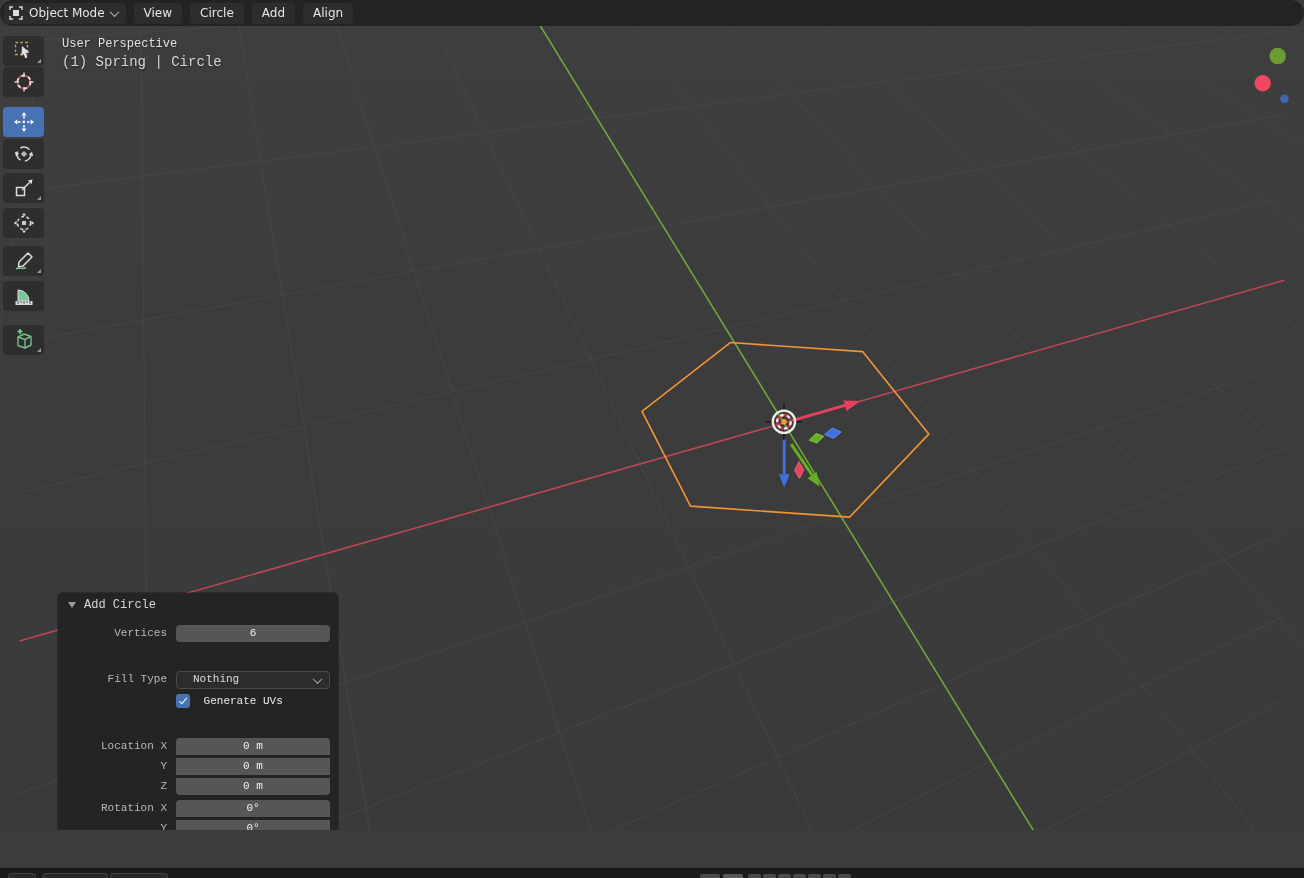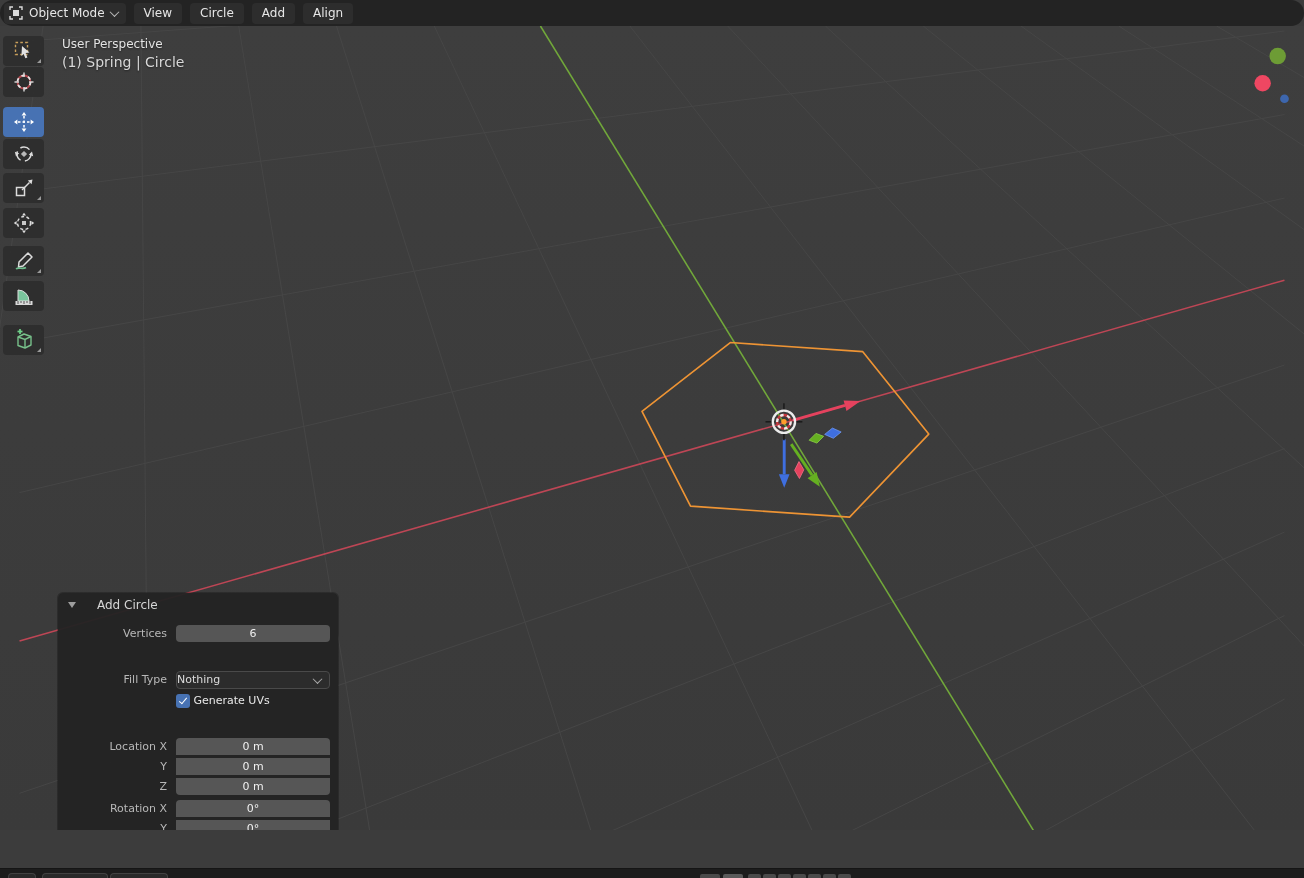--- a/index.html
+++ b/index.html
@@ -21,54 +21,54 @@
   .mode-dropdown{height:21px;background:var(--button_bg);border-radius:4px;display:flex;align-items:center;
     gap:6px;padding:0 8px 0 5px;color:var(--text_main);font-size:12px;cursor:default;}
   .menu-btn{height:21px;background:var(--button_bg);border-radius:4px;display:flex;align-items:center;
     padding:0 10px;color:var(--text_main);font-size:12px;margin-left:2px;cursor:default;}
   .menu-btn:first-of-type{margin-left:8px;}
   .chev{width:7px;height:7px;border-right:1.6px solid #bbb;border-bottom:1.6px solid #bbb;
     transform:rotate(45deg) translate(-1px,-1px);display:inline-block;}
 
   
   .viewport{position:absolute;left:0;top:26px;width:1304px;height:804px;
-    background:linear-gradient(#3e3e3e,#3a3a3a);overflow:hidden;}
+    background:linear-gradient(#3e3e3e,#3a3a3a);overflow:hidden;font-family:Liberation Mono, monospace;}
   .scene-svg{position:absolute;left:0;top:0;}
   .overlay-text{position:absolute;left:62px;top:9px;color:#e3e3e3;font-size:12px;line-height:18px;
     text-shadow:0 1px 2px rgba(0,0,0,.45);z-index:5;}
   .overlay-text .l2{font-size:14px;color:#d8d8d8;}
 
   
   .toolbar{position:absolute;left:3px;top:10px;z-index:10;}
   .tool-btn{position:absolute;left:0;width:41px;height:30px;background:#2c2c2cE6;border-radius:4px;
     display:flex;align-items:center;justify-content:center;}
   .tool-btn.active{background:var(--accent_blue);}
   .tool-btn.has-sub::after{content:"";position:absolute;right:3px;bottom:3px;width:0;height:0;
     border-left:4px solid transparent;border-bottom:4px solid #9a9a9a;}
 
   
   .op-panel{position:absolute;left:58px;top:567px;width:280px;height:273px;background:var(--panel_bg);
     border-radius:5px;z-index:20;font-size:11px;box-shadow:0 0 0 1px rgba(0,0,0,.25);}
-  .op-header{position:absolute;left:10px;top:5px;display:flex;align-items:center;gap:21px;
+  .op-header{position:absolute;left:10px;top:5px;display:flex;align-items:center;gap:8px;
     color:#d6d6d6;font-size:12px;}
   .collapse-tri{width:0;height:0;border-left:4.5px solid transparent;border-right:4.5px solid transparent;
     border-top:6px solid #9d9d9d;display:inline-block;}
   .row{position:absolute;left:0;width:272px;height:17px;display:flex;}
   .row .lbl{width:118px;text-align:right;padding-right:9px;color:var(--label_text);line-height:17px;}
   .row .ctl{width:154px;position:relative;}
   .num-field{width:154px;height:17px;background:var(--field_bg);border-radius:4px;color:var(--value_text);
     text-align:center;line-height:17px;}
   .dropdown{width:154px;height:17.5px;background:var(--dropdown_bg);border:1px solid var(--dropdown_border);
-    border-radius:4px;color:#dcdcdc;line-height:15.5px;padding-left:0;position:relative;}
+    border-radius:4px;color:#dcdcdc;line-height:15.5px;padding-left:16px;position:relative;}
   .dropdown .chev{position:absolute;right:8px;top:5px;border-color:#aaa;}
   .checkbox{width:14px;height:14px;background:var(--accent_blue);border-radius:3px;position:relative;
     display:inline-block;vertical-align:middle;}
   .checkbox .check{position:absolute;left:4.5px;top:1.5px;width:4px;height:8px;border-right:1.8px solid #fff;
     border-bottom:1.8px solid #fff;transform:rotate(40deg);}
-  .chk-label{color:#e8e8e8;vertical-align:middle;line-height:16px;text-align:right;}
+  .chk-label{color:#e8e8e8;margin-left:7px;vertical-align:middle;line-height:16px;text-align:right;}
 
   
   .statusbar{position:absolute;left:0;top:868px;width:1304px;height:10px;background:var(--statusbar_bg);
     border-top:1px solid #151515;z-index:30;}
   .strip-btn{position:absolute;top:4px;height:8px;background:#2a2a2a;border:1px solid #424242;
     border-bottom:none;border-radius:4px 4px 0 0;}
   .mini-btn{position:absolute;top:5px;height:6px;background:#4a4a4a;border-radius:2px 2px 0 0;}
 </style>
 </head>
 <body>

